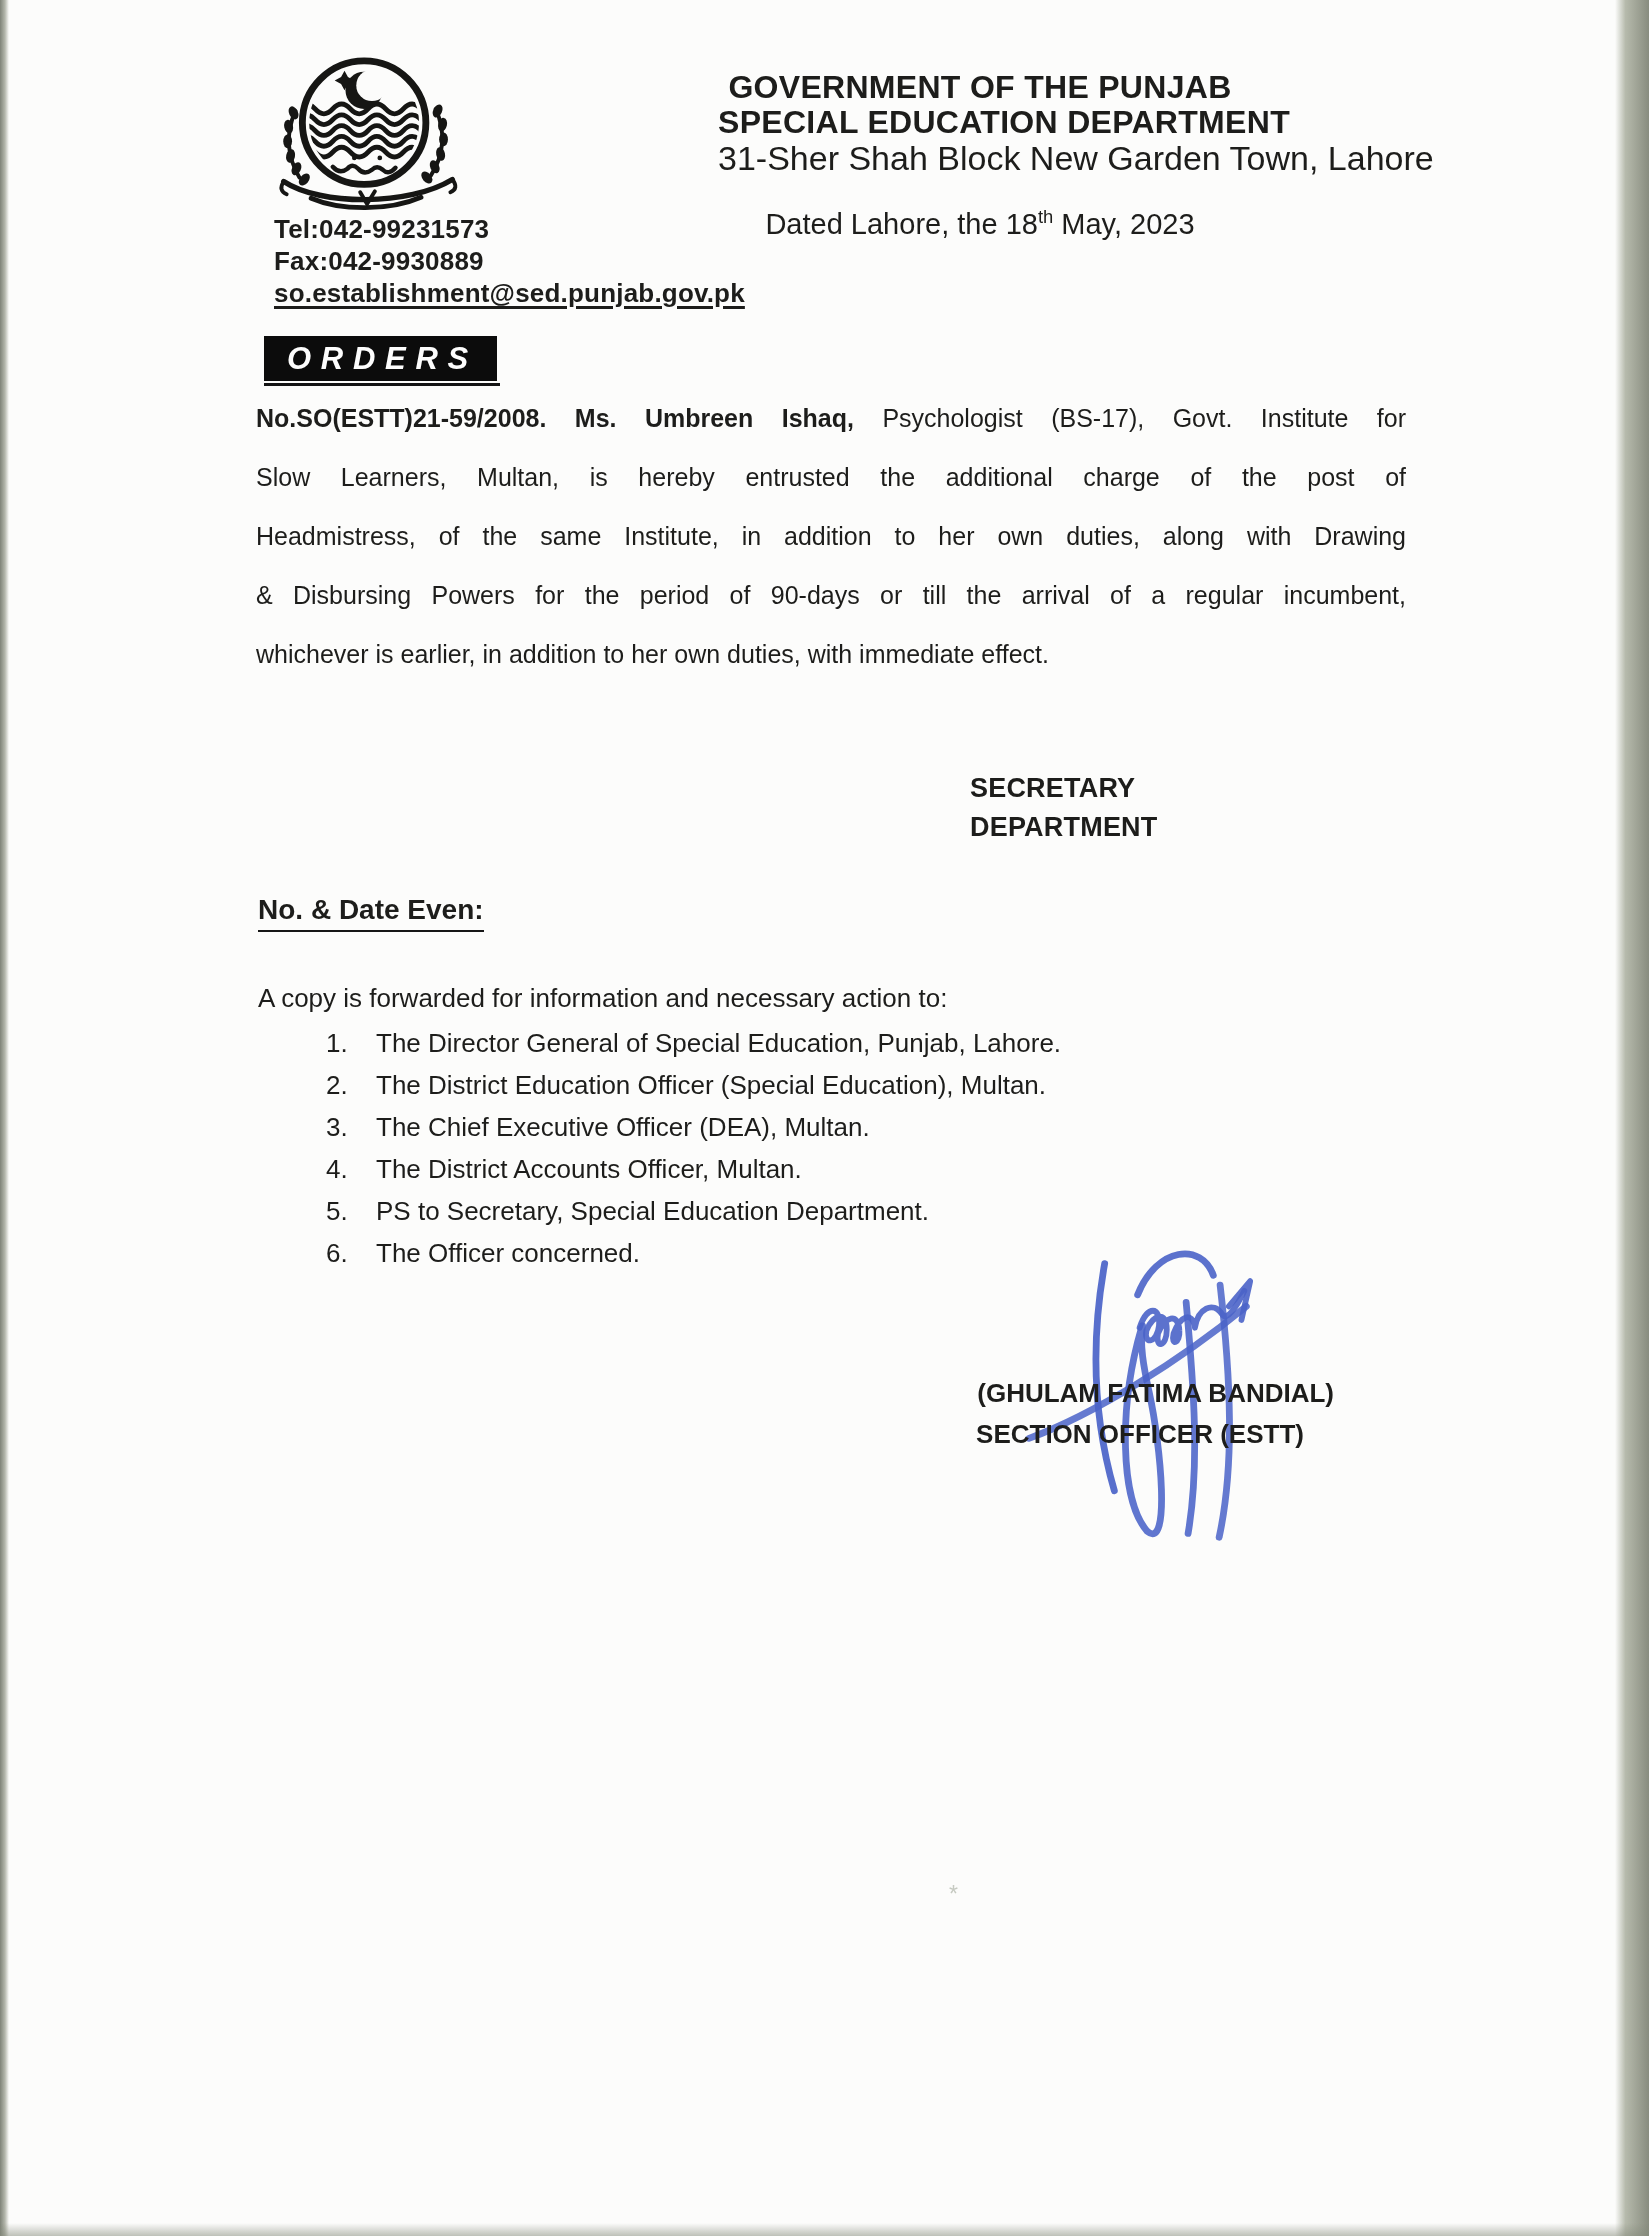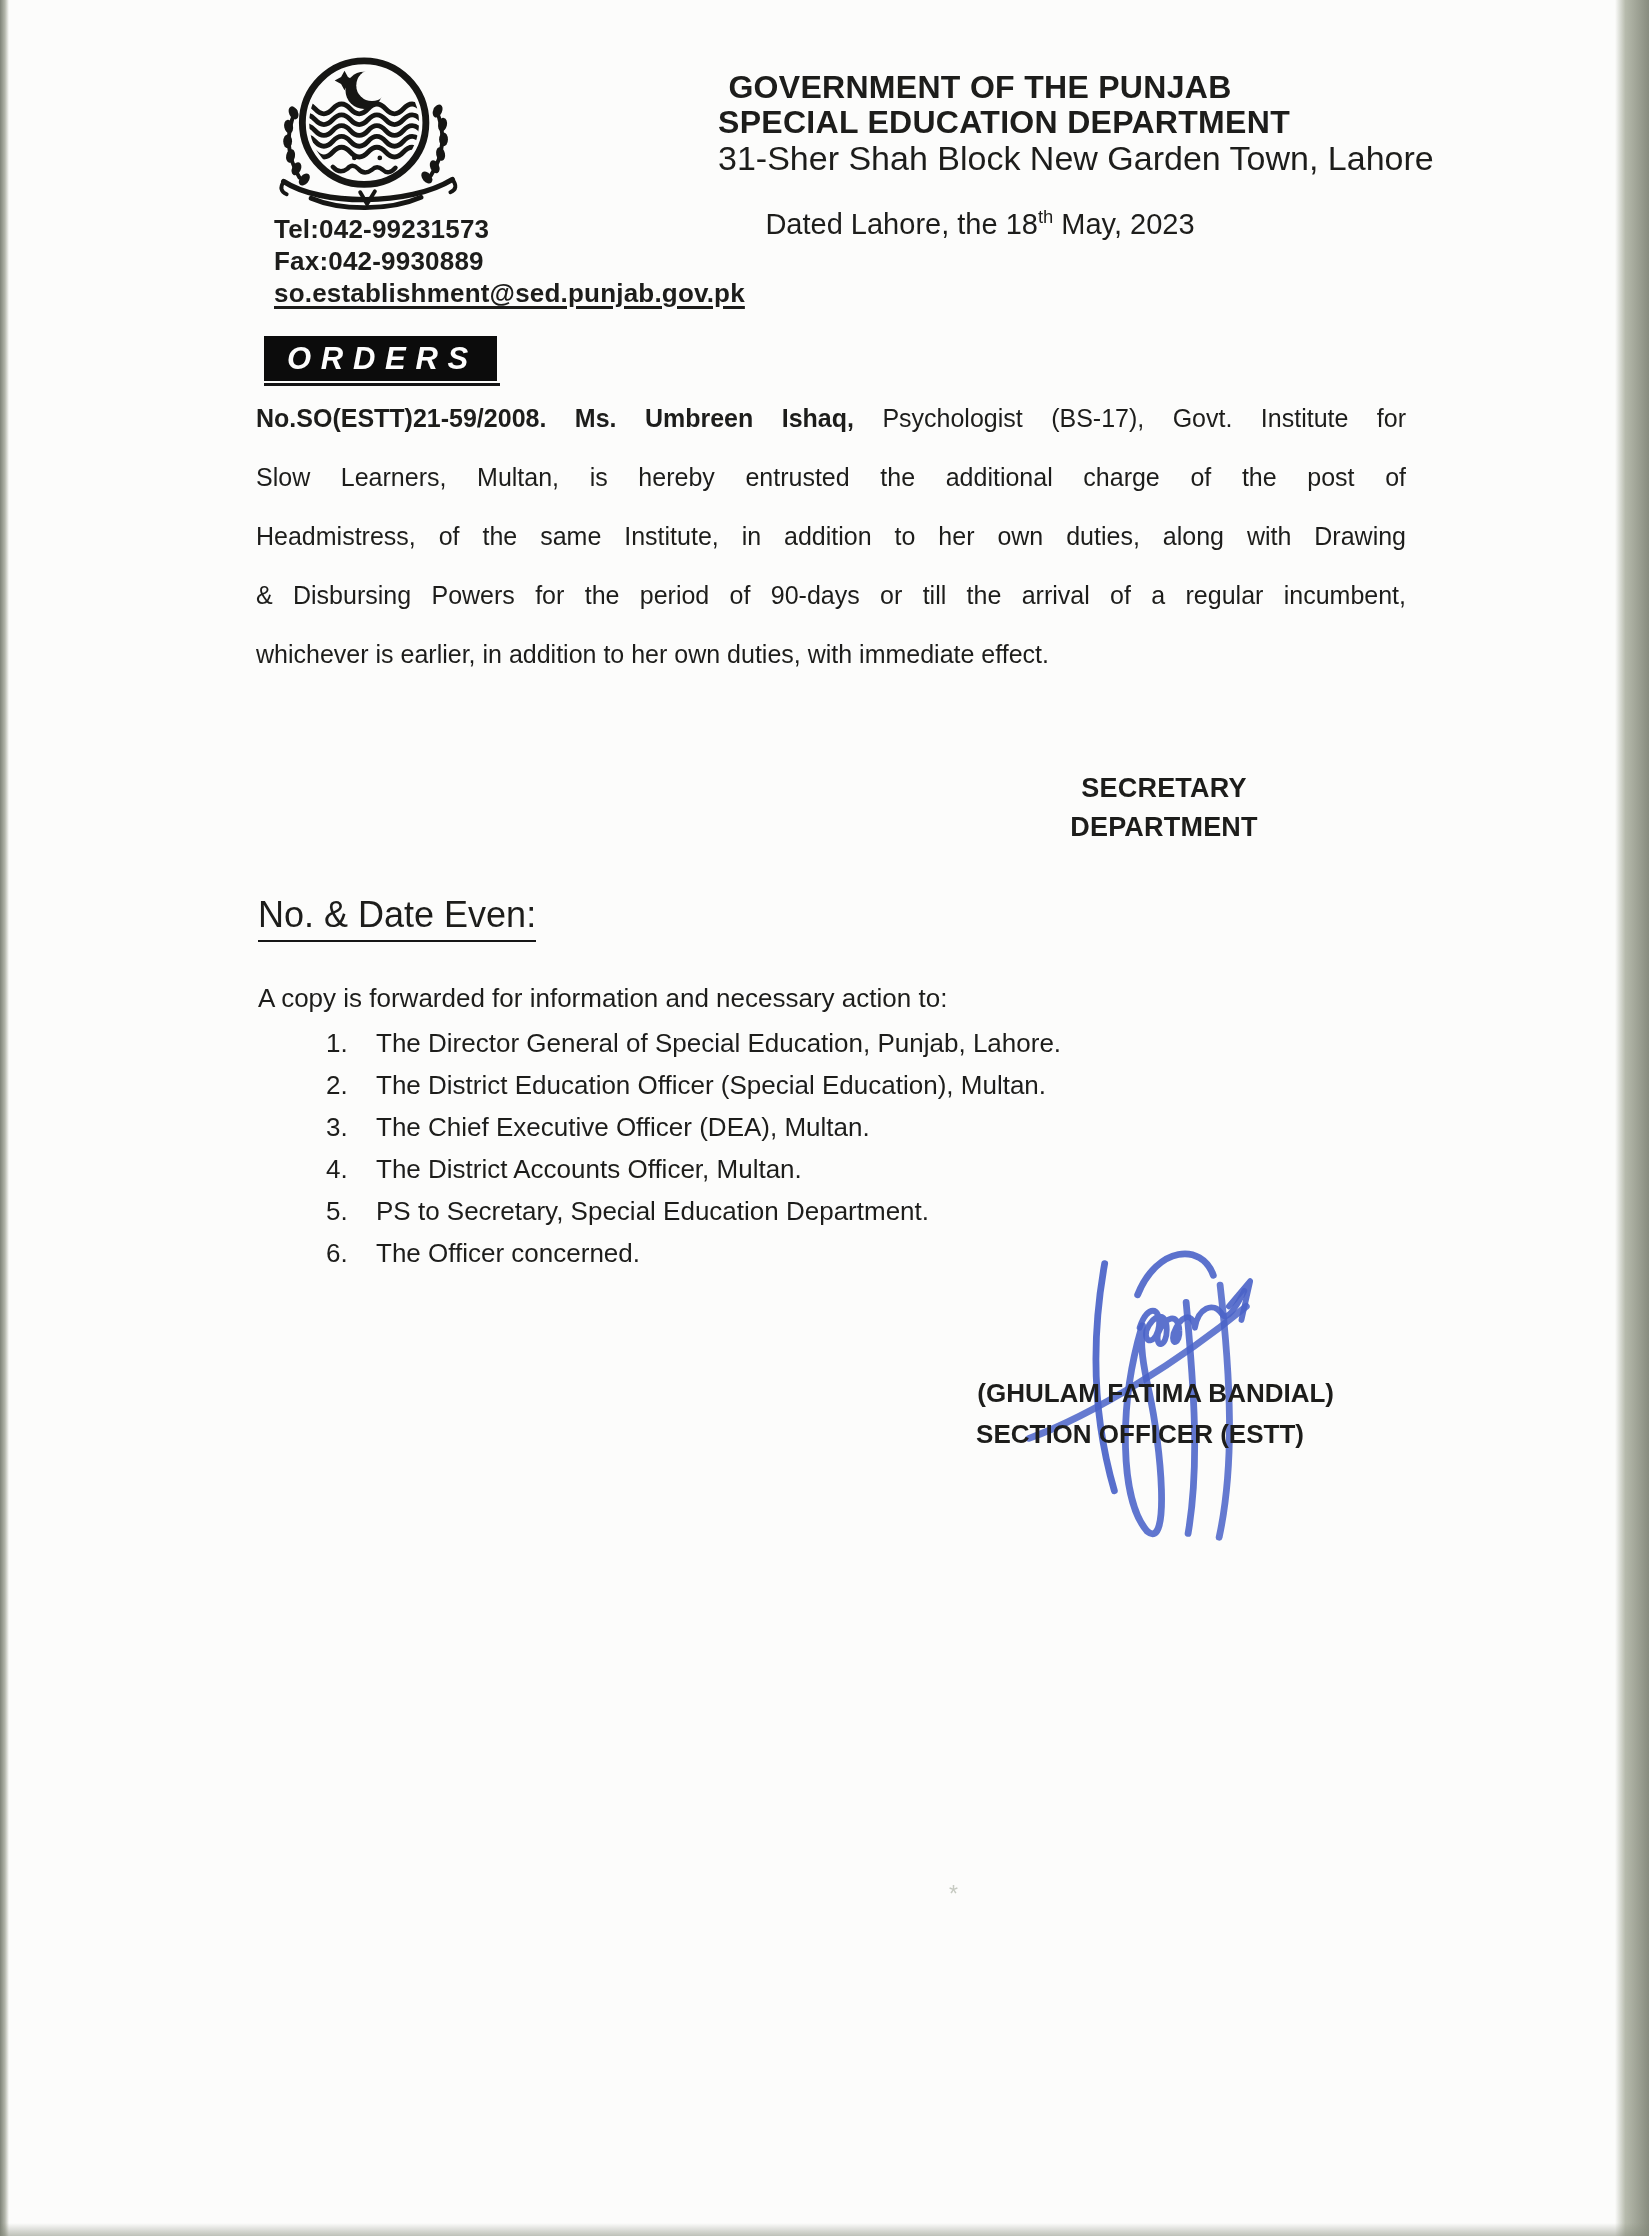--- a/index.html
+++ b/index.html
@@ -38,24 +38,24 @@
     font-size:31px;font-weight:bold;font-style:italic;letter-spacing:9.7px;padding-left:3.9px;box-sizing:border-box;}
   .orders-underline{left:264px;top:383px;width:236px;height:2.9px;background:#141414;}
 
   
   .order-body{left:256px;top:389px;width:1150px;font-size:25px;}
   .oline{height:59px;line-height:59px;text-align:justify;text-align-last:justify;white-space:nowrap;}
   .oline.last{text-align-last:left;}
   .b{font-weight:bold;}
 
   
-  .signatory{left:970px;top:769px;width:388px;text-align:center;
+  .signatory{left:970px;top:769px;width:388px;text-align:left;
     font-size:27px;font-weight:bold;line-height:39px;letter-spacing:0.2px;}
 
-  .ref-line{left:258px;top:894px;font-size:36px;font-weight:normal;
+  .ref-line{left:258px;top:894px;font-size:28px;font-weight:bold;
     border-bottom:2.9px solid #161616;padding-bottom:3.9px;}
 
   .forward-line{left:258px;top:983px;font-size:26px;}
 
   .recipients{left:326px;top:1022px;font-size:26px;}
   .r-row{display:flex;line-height:42px;}
   .r-no{width:50px;flex:0 0 50px;}
 
   
   .sig-svg{left:996px;top:1213px;width:293px;height:342px;}

